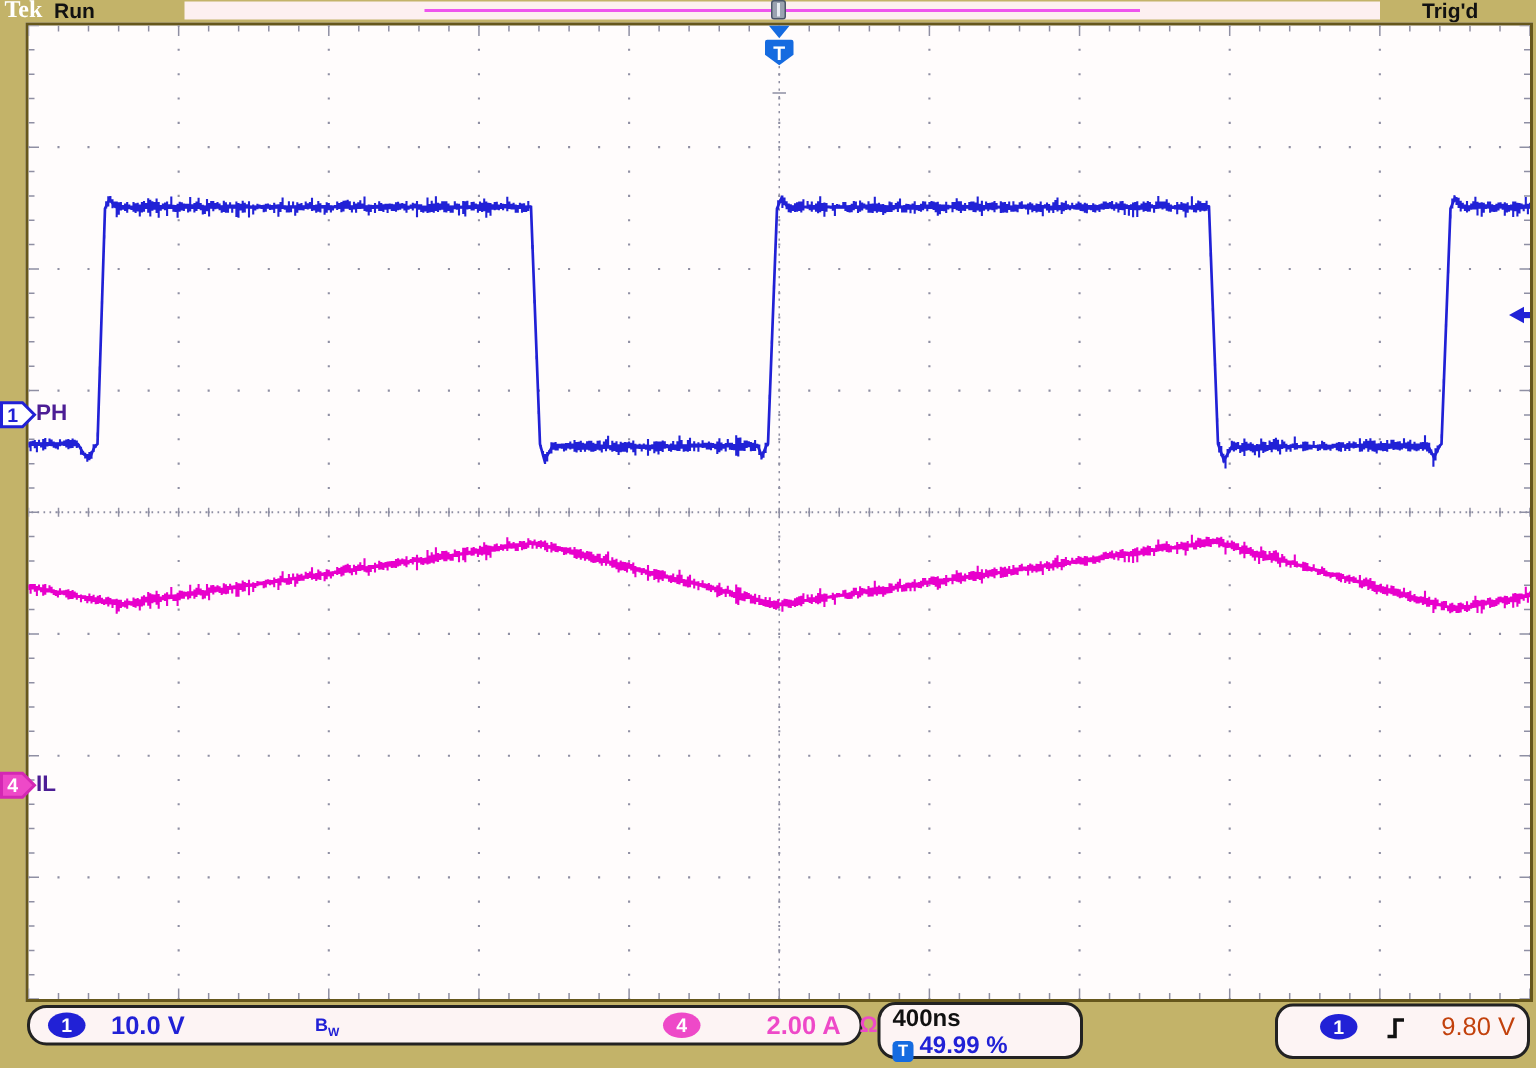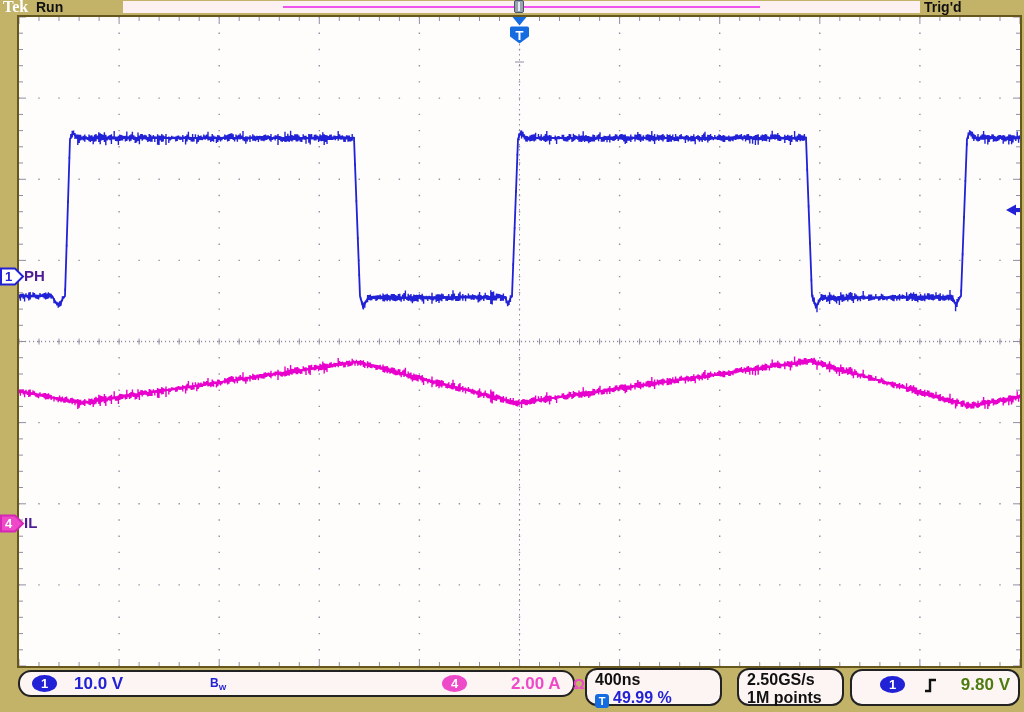--- a/index.html
+++ b/index.html
@@ -12,21 +12,21 @@
   
   .hdr-logo {
     position:absolute; left:3px; top:-2px; color:#fff;
     font-family:"Liberation Serif", serif; font-weight:bold; font-size:16px;
   }
   .hdr-run {
     position:absolute; left:36px; top:0; color:#111;
     font-weight:bold; font-size:14px; line-height:15px;
   }
   .hdr-trigd {
-    position:absolute; left:924px; top:0; color:#111;
+    position:absolute; left:948px; top:0; color:#111;
     font-weight:bold; font-size:14px; line-height:15px;
   }
   .record-strip {
     position:absolute; left:123px; top:1px; width:797px; height:12px;
     background:#fdf0f0;
   }
   .record-line { position:absolute; left:160px; top:5px; width:477px; height:2px; background:#ee55ee; }
   .record-marker {
     position:absolute; left:391px; top:-1px; width:10px; height:13px;
     background:#9aa2b0; border:1px solid #4a5568; border-radius:2px;
@@ -67,21 +67,21 @@
   .bw sub { font-size:8px; }
   .ohm { position:absolute; font-weight:bold; font-size:15px; }
   .line1 { position:absolute; left:8px; top:1px;  font-weight:bold; font-size:16px; color:#111; white-space:nowrap; }
   .line2 { position:absolute; left:8px; top:19px; font-weight:bold; font-size:16px; color:#111; white-space:nowrap; }
   .tflag-small {
     display:inline-block; width:14px; height:14px; border-radius:3px;
     background:#156be0; color:#fff; font-size:11px; font-weight:bold;
     text-align:center; line-height:14px; vertical-align:-2px; margin-right:4px;
   }
   .pct { color:#2121d6; }
-  .trig-level { position:absolute; right:8px; top:4px; font-weight:bold; font-size:17px; color:#4d7c0f; }
+  .trig-level { position:absolute; right:8px; top:4px; font-weight:normal; font-size:17px; color:#c2410c; }
   .edge-glyph { position:absolute; left:72px; top:6px; }
 </style>
 </head>
 <body>
 
 <div class="scope">
 
   <div class="hdr-logo">Tek</div>
   <div class="hdr-run">Run</div>
   <div class="record-strip">
@@ -142,24 +142,20 @@
     <div class="val val-mag bw" style="left:541px;top:4px"><span>B</span><sub>W</sub></div>
   </div>
 
   <div class="panel panel-tb">
     <div class="line1">400ns</div>
     <div class="line2">
       <span class="tflag-small">T</span><span class="pct">49.99 %</span>
     </div>
   </div>
 
-  <div class="panel panel-acq">
-    <div class="line1">2.50GS/s</div>
-    <div class="line2">1M points</div>
-  </div>
 
   <div class="panel panel-trig">
     <div class="oval oval-blue" style="left:28px;top:5px">1</div>
     <svg class="edge-glyph" width="16" height="16">
       <path d="M1,14 h5 V3 h6" stroke="#111" stroke-width="2.4" fill="none"></path>
     </svg>
     <div class="trig-level">9.80 V</div>
   </div>
 
 </div>

